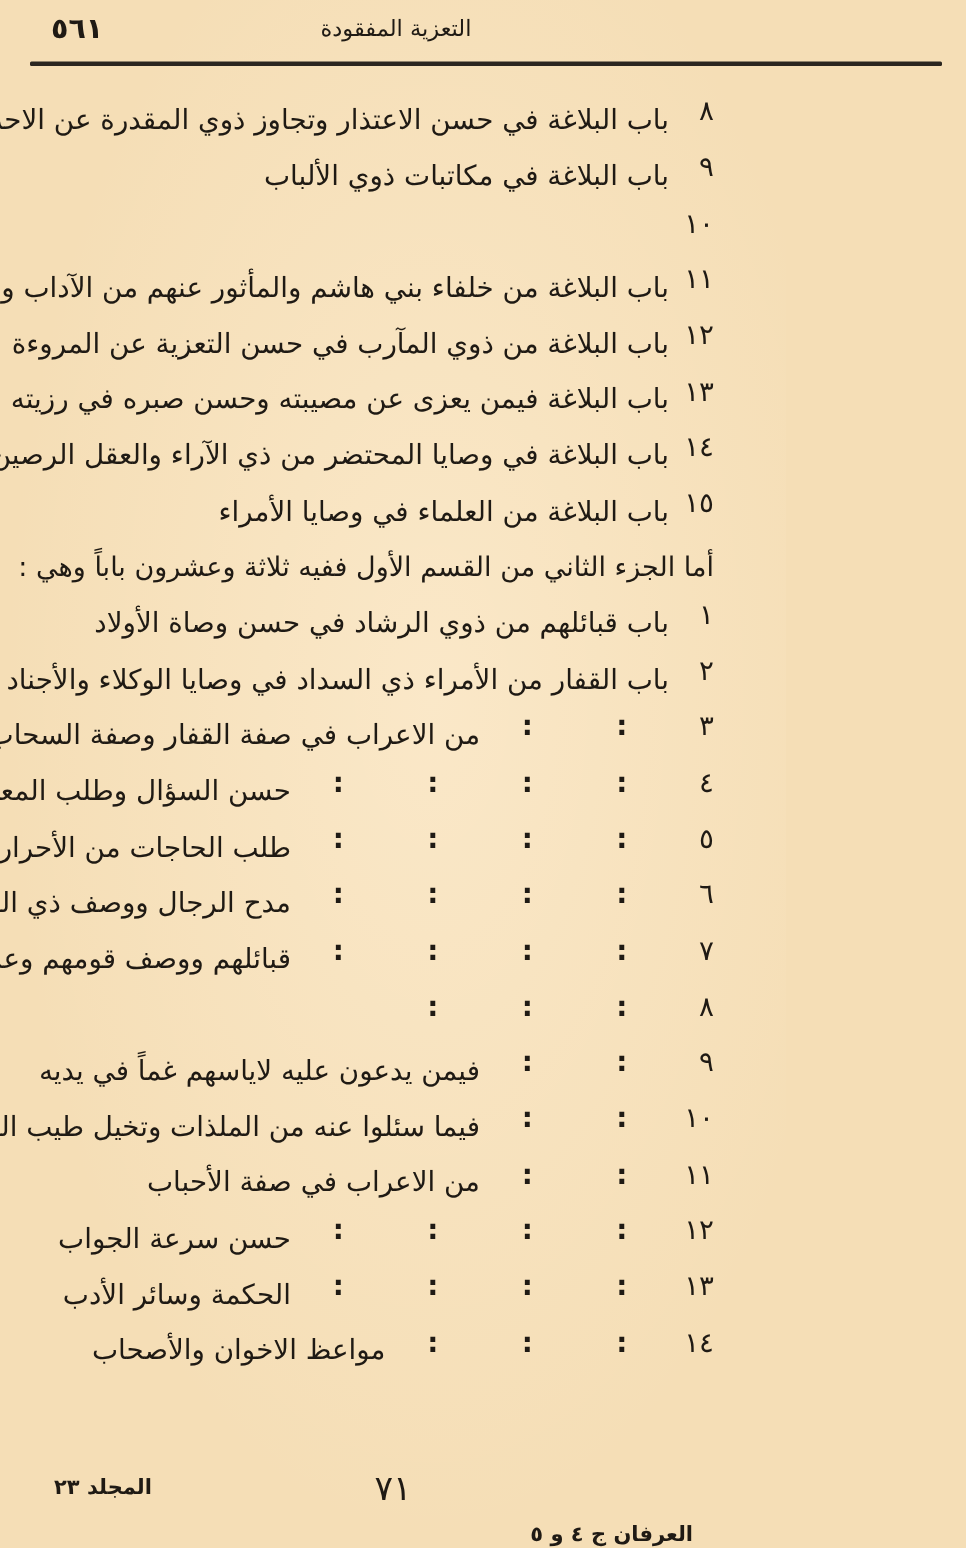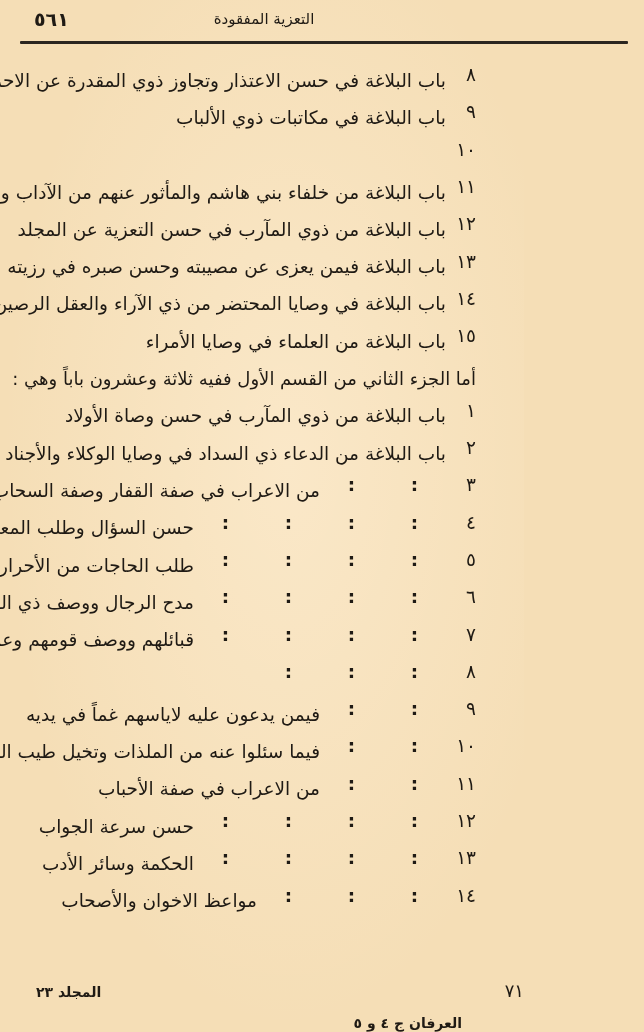--- a/index.html
+++ b/index.html
@@ -105,23 +105,23 @@
       right: 62px;
       top: 0;
       font-size: 14px;
       font-weight: bold;
       direction: rtl;
       margin-top: 29px;
     }
     .footer-center {
       position: absolute;
       left: 0; right: 0;
-      text-align: right;
+      text-align: center;
       top: -6px;
-      font-size: 18px;
+      font-size: 23px;
       direction: rtl;
       letter-spacing: 2px;
     }
     .footer-left {
       position: absolute;
       left: 36px;
       top: -2px;
       font-size: 14px;
       font-weight: bold;
       direction: rtl;
@@ -150,46 +150,46 @@
     </div>
     <div class="line">
       <span class="num">١٠</span>
     </div>
     <div class="line">
       <span class="num">١١</span>
       <span class="txt">باب البلاغة من خلفاء بني هاشم والمأثور عنهم من الآداب والمكارم</span>
     </div>
     <div class="line">
       <span class="num">١٢</span>
-      <span class="txt">باب البلاغة من ذوي المآرب في حسن التعزية عن المجلد</span>
+      <span class="txt">باب البلاغة من ذوي المآرب في حسن التعزية عن المروءة</span>
     </div>
     <div class="line">
       <span class="num">١٣</span>
       <span class="txt">باب البلاغة فيمن يعزى عن مصيبته وحسن صبره في رزيته</span>
     </div>
     <div class="line">
       <span class="num">١٤</span>
       <span class="txt">باب البلاغة في وصايا المحتضر من ذي الآراء والعقل الرصين</span>
     </div>
     <div class="line">
       <span class="num">١٥</span>
       <span class="txt">باب البلاغة من العلماء في وصايا الأمراء</span>
     </div>
 
     <div class="line intro">
       <span class="txt">أما الجزء الثاني من القسم الأول ففيه ثلاثة وعشرون باباً وهي :</span>
     </div>
 
     <div class="line">
       <span class="num">١</span>
-      <span class="txt">باب البلاغة من ذوي المآرب في حسن وصاة الأولاد</span>
+      <span class="txt">باب قبائلهم من ذوي الرشاد في حسن وصاة الأولاد</span>
     </div>
     <div class="line">
       <span class="num">٢</span>
-      <span class="txt">باب البلاغة من الدعاء ذي السداد في وصايا الوكلاء والأجناد</span>
+      <span class="txt">باب القفار من الأمراء ذي السداد في وصايا الوكلاء والأجناد</span>
     </div>
     <div class="line">
       <span class="num">٣</span>
       <span class="ditto">:</span>
       <span class="ditto">:</span>
       <span class="txt">من الاعراب في صفة القفار وصفة السحاب والأمطار</span>
     </div>
     <div class="line">
       <span class="num">٤</span>
       <span class="ditto">:</span>

